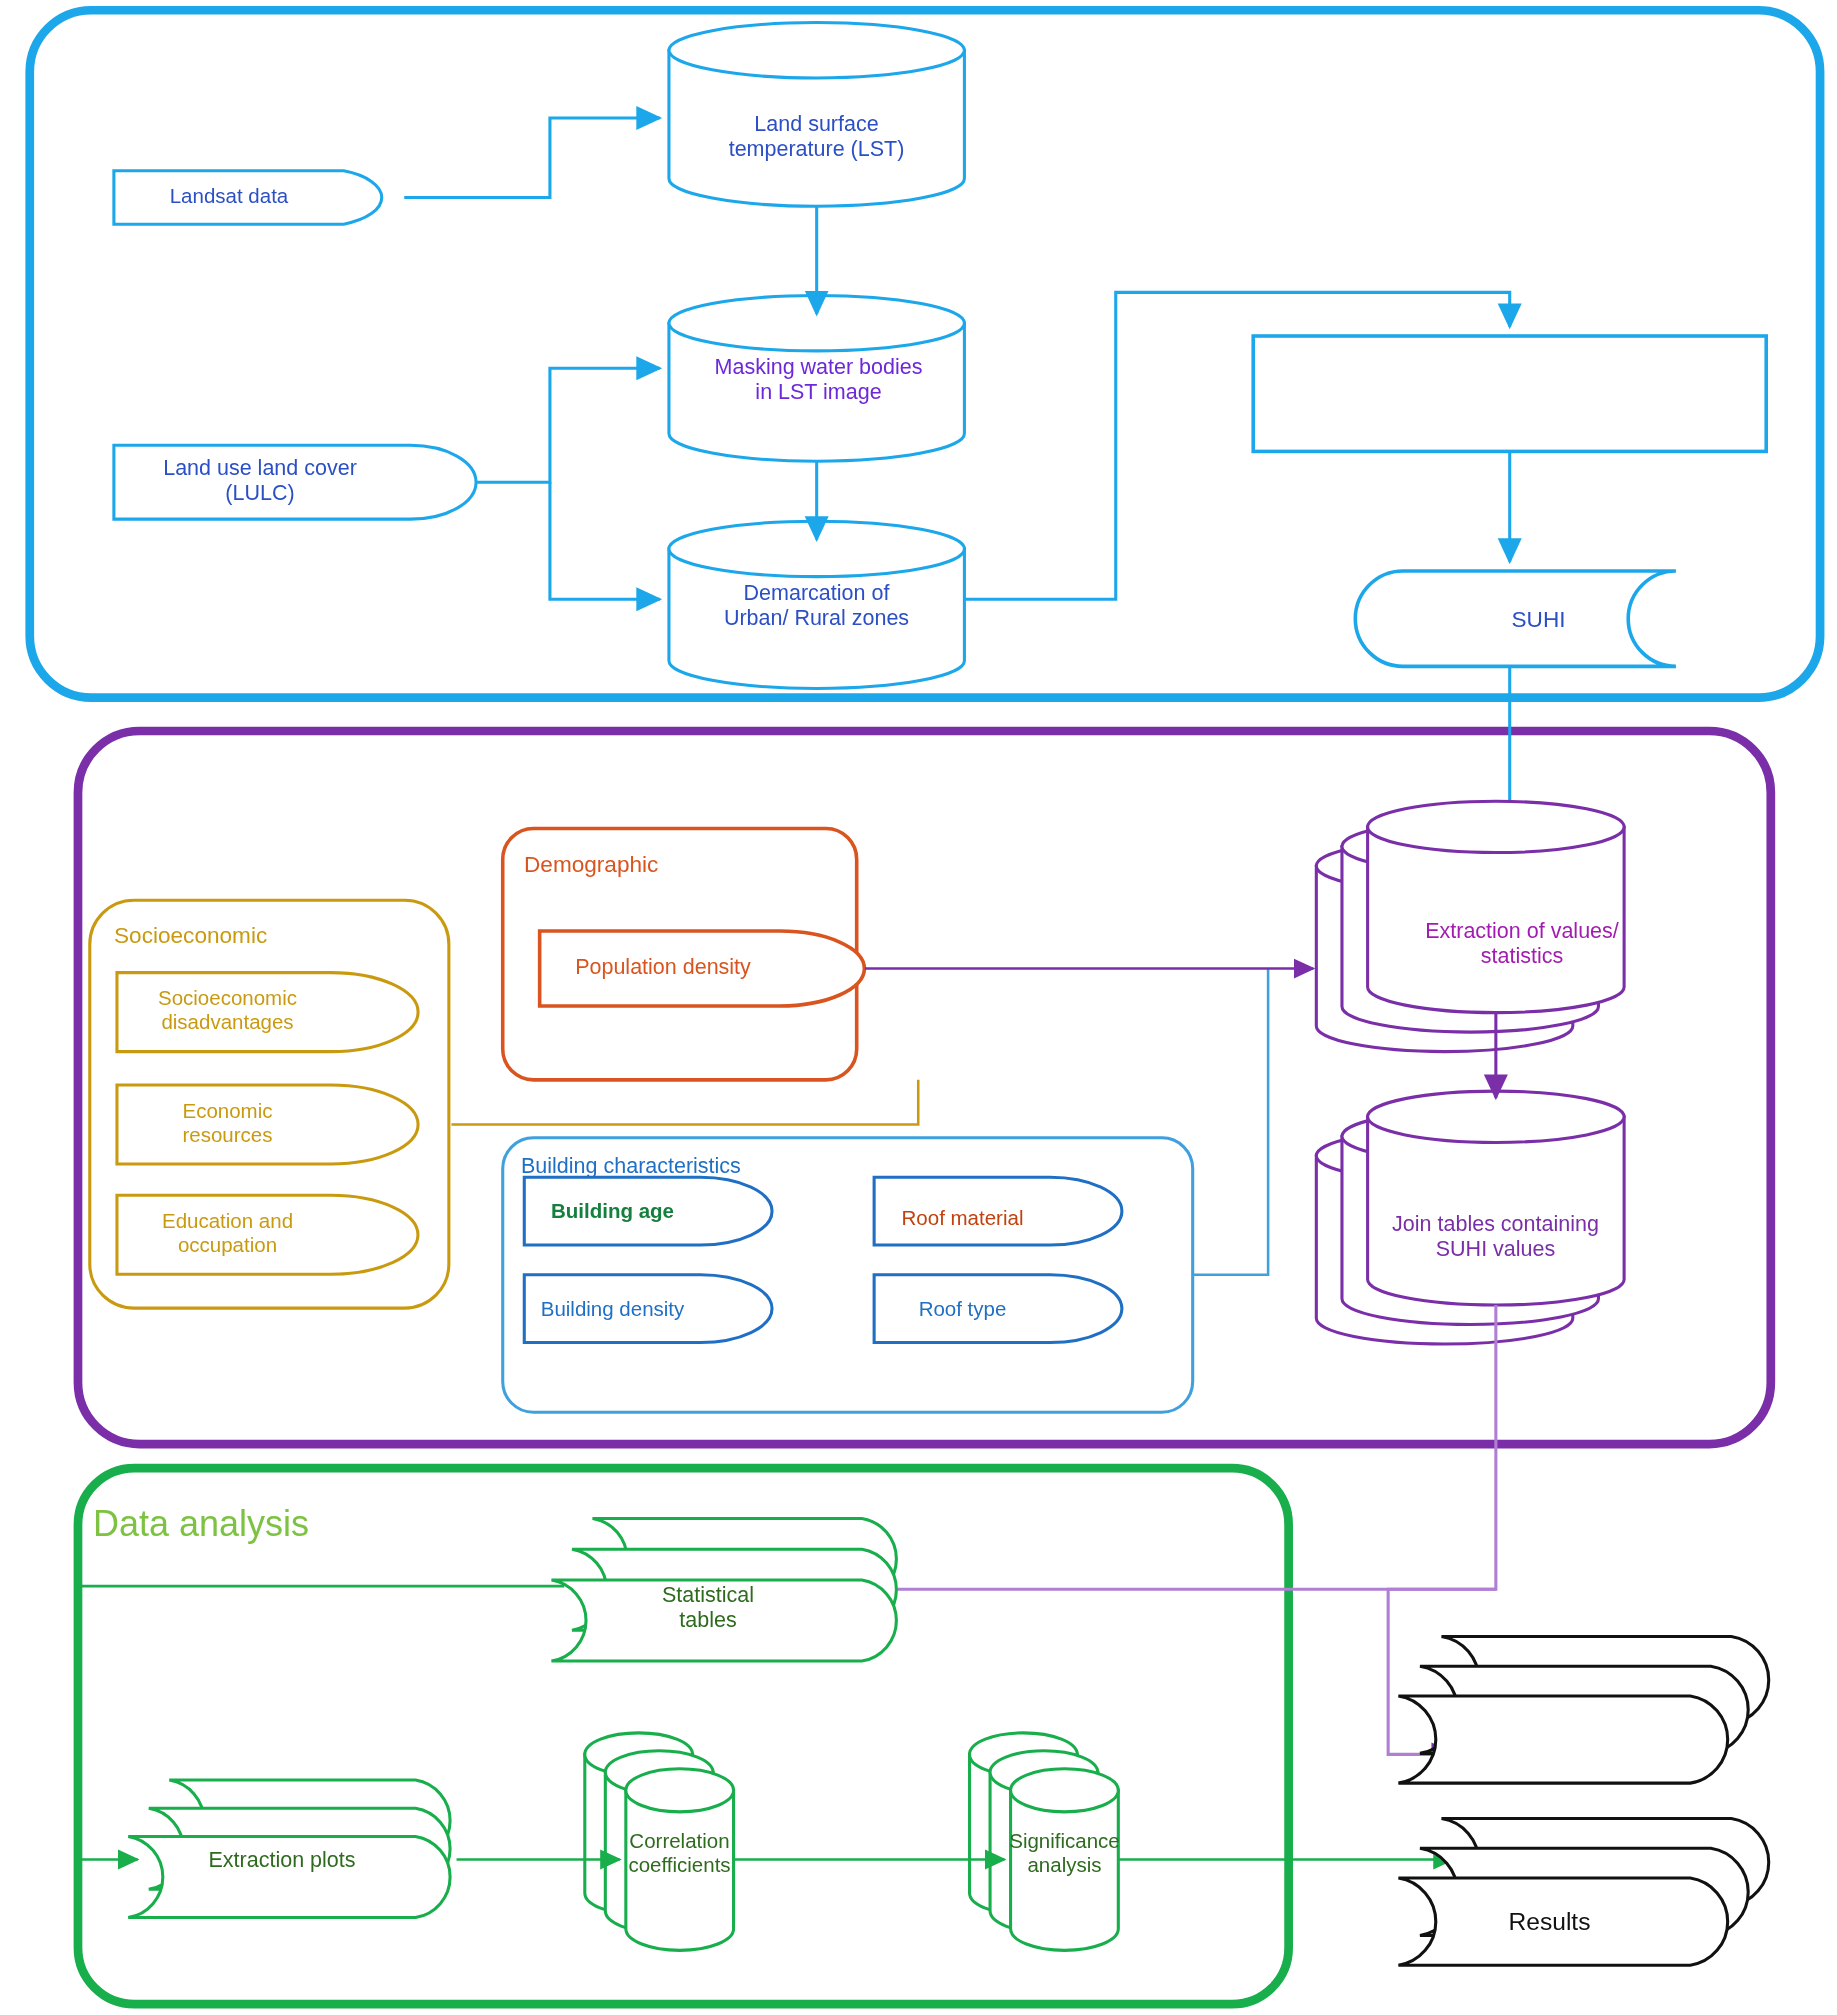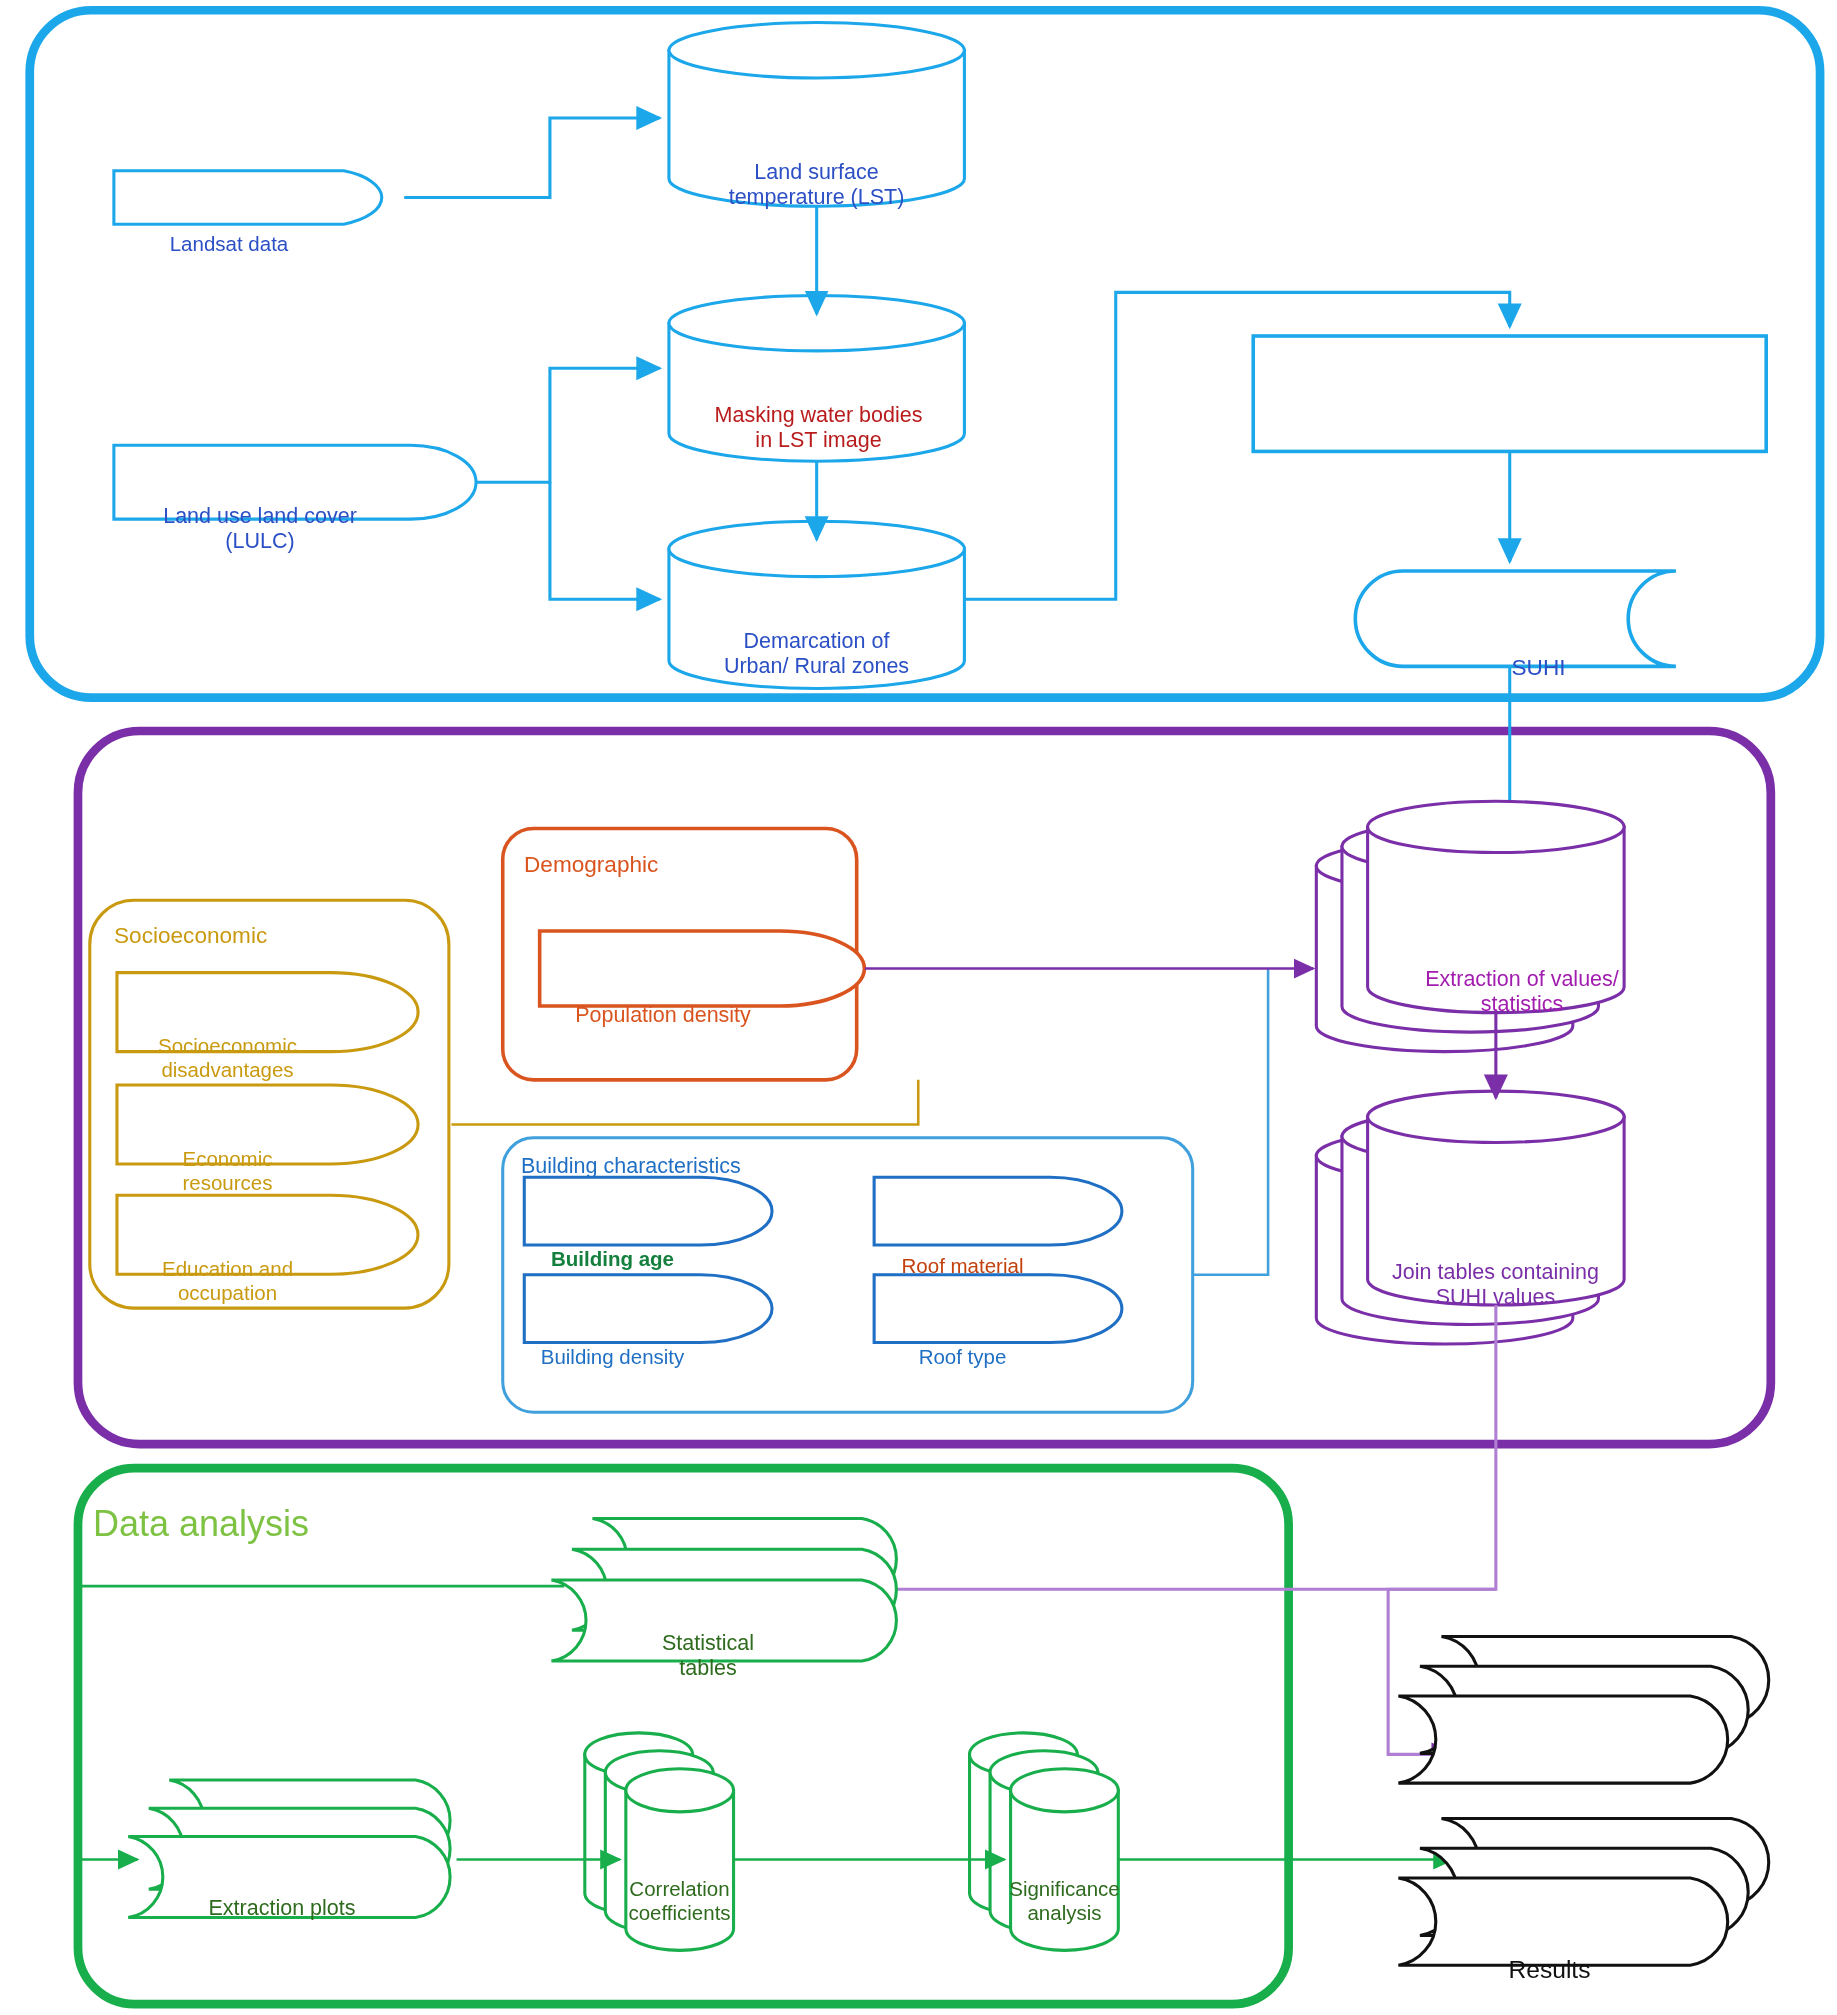--- a/index.html
+++ b/index.html
@@ -1,20 +1,20 @@
 <!DOCTYPE html>
 <html style="font-size:8.2px"><head>
 <meta charset="utf-8">
 <style>
   html,body{margin:0;padding:0;background:#ffffff;}
   body{font-family:"Liberation Sans",sans-serif;}
   #canvas{position:relative;width:1837px;height:2015px;background:#fff;overflow:hidden;}
   svg{position:absolute;top:0;left:0;width:1837px;height:2015px;}
   .lbl{position:absolute;text-align:center;line-height:1.18;pointer-events:none;
-       font-family:"Liberation Sans",sans-serif;white-space:pre-line;margin-top:48px;}
+       font-family:"Liberation Sans",sans-serif;white-space:pre-line;}
   .sec-title{position:absolute;font-family:"Liberation Sans",sans-serif;font-weight:400;}
   .grp-title{position:absolute;font-family:"Liberation Sans",sans-serif;}
 </style>
 </head>
 <body>
 
 <div id="canvas">
 
 <svg viewBox="0 0 3581 3928" xmlns="http://www.w3.org/2000/svg">
   <defs>
@@ -159,21 +159,21 @@
     <path d="M2768,3603 L3335,3603 A86,86 0 0 1 3335,3773 L2768,3773 A86,86 0 0 0 2768,3603 Z"></path>
     <path d="M2726,3661 L3295,3661 A86,86 0 0 1 3295,3831 L2726,3831 A86,86 0 0 0 2726,3661 Z"></path>
   </g>
 </svg>
 
 <div class="sec-title" style="left:93px;top:1503px;font-size:36px;color:#7DC242;">Data analysis</div>
 
 <div class="lbl" style="left:114px;top:184px;width:230px;font-size:20.5px;color:#2B4FC4;">Landsat data</div>
 <div class="lbl" style="left:672px;top:112px;width:289px;font-size:21.5px;color:#2B4FC4;">Land surface
 temperature (LST)</div>
-<div class="lbl" style="left:672px;top:355px;width:293px;font-size:21.5px;color:#b91c1c;">Masking water bodies
+<div class="lbl" style="left:672px;top:355px;width:293px;font-size:21.5px;color:#6d28d9;">Masking water bodies
 in LST image</div>
 <div class="lbl" style="left:114px;top:456px;width:292px;font-size:21.5px;color:#2B4FC4;">Land use land cover
 (LULC)</div>
 <div class="lbl" style="left:672px;top:581px;width:289px;font-size:21.5px;color:#2B4FC4;">Demarcation of
 Urban/ Rural  zones</div>
 
 
 <div class="lbl" style="left:1431px;top:607px;width:215px;font-size:22.6px;color:#2B4FC4;">SUHI</div>
 
 <div class="grp-title" style="left:114px;top:923px;font-size:22.6px;color:#C99A10;">Socioeconomic</div>

